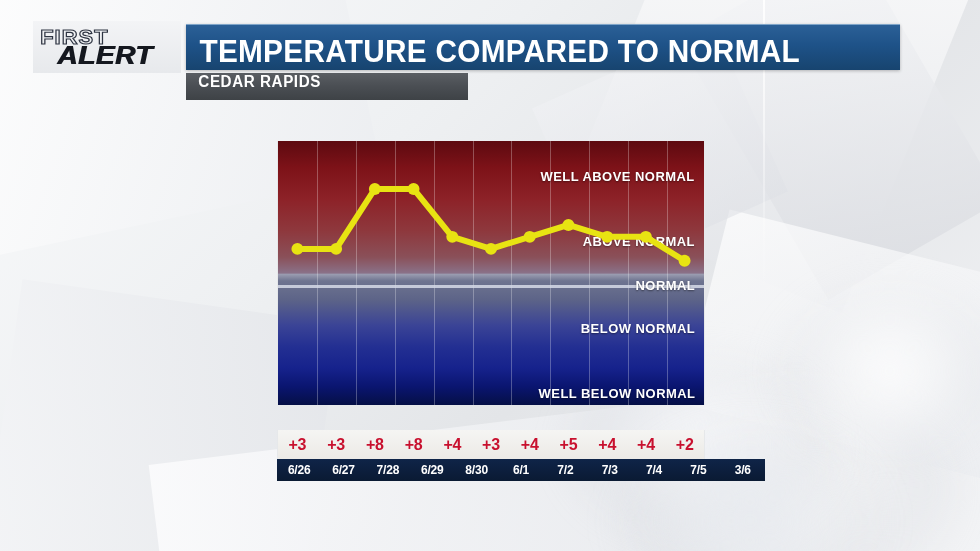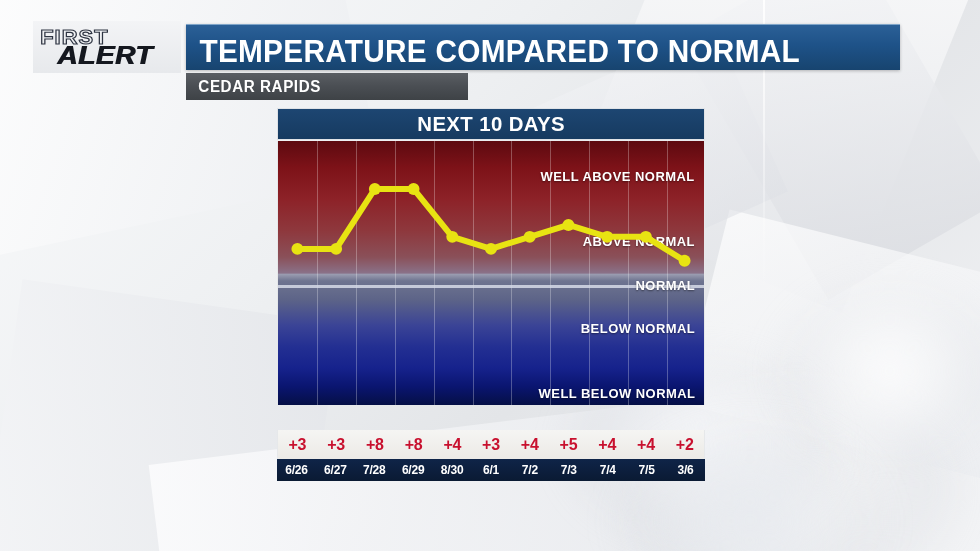--- a/index.html
+++ b/index.html
@@ -81,21 +81,21 @@
     box-shadow:0 1px 3px rgba(0,0,0,.25);
   }
   #title-text {
     color:#fff; font-size:31px; font-weight:bold; letter-spacing:.3px;
     padding-left:14px; transform:scaleX(.96); transform-origin:left;
     white-space:nowrap;
   }
   #sub-bar {
     position:absolute; left:186px; top:73px; width:282px; height:27px;
     background:linear-gradient(180deg,#5a5e63 0%,#4a4e53 50%,#3e4246 100%);
-    display:flex; align-items:center;
+    display:flex; align-items:flex-start;
   }
   #sub-text {
     color:#fff; font-size:16px; font-weight:bold; letter-spacing:.6px;
     padding-left:13px; transform:scaleX(.95); transform-origin:left;
   }
 
   
   #panel { position:absolute; left:274px; top:108px; width:434px; height:375px; }
 
   #chart-header {
@@ -138,21 +138,21 @@
   #value-row {
     position:absolute; left:3px; top:322px; width:428px; height:29px;
     background:linear-gradient(180deg,#f5f5f3 0%,#eceae6 100%);
     display:flex; border-left:1px solid #e6e8ea; border-right:1px solid #e6e8ea;
   }
   #value-row .cell {
     flex:1 1 0; display:flex; align-items:center; justify-content:center;
     color:#c8102e; font-size:16px; font-weight:bold; letter-spacing:-.2px;
   }
   #date-row {
-    position:absolute; left:3px; top:351px; width:428px; height:22px;
+    position:absolute; left:3px; top:351px; width:488px; height:22px;
     background:linear-gradient(180deg,#0f2448 0%,#0a1a33 100%);
     display:flex;
   }
   #date-row .cell {
     flex:1 1 0; display:flex; align-items:center; justify-content:center;
     color:#ffffff; font-size:12px; font-weight:bold; letter-spacing:-.2px;
   }
 </style>
 </head>
 <body>
@@ -180,23 +180,20 @@
 
 <div id="title-bar">
   <div id="title-text">TEMPERATURE COMPARED TO NORMAL</div>
 </div>
 <div id="sub-bar">
   <div id="sub-text">CEDAR RAPIDS</div>
 </div>
 
 <div id="panel">
 
-  <div id="chart-header">
-    <div id="chart-header-text">NEXT 10 DAYS</div>
-  </div>
 
   <div id="plot">
     <div class="bands" id="bands" style="background: linear-gradient(rgb(93, 10, 16) 0%, rgb(125, 18, 24) 10%, rgb(141, 34, 40) 22%, rgb(142, 56, 61) 34%, rgb(138, 80, 89) 44%, rgb(138, 113, 136) 50%, rgb(154, 156, 176) 50.5%, rgb(110, 116, 144) 53%, rgb(93, 100, 136) 60%, rgb(58, 67, 150) 70%, rgb(35, 47, 146) 78%, rgb(22, 34, 140) 86%, rgb(10, 21, 112) 93%, rgb(5, 15, 70) 100%);"></div>
     <div id="gridlines">
         <div class="gl" style="left: 38.9091px;"></div>
         <div class="gl" style="left: 77.8182px;"></div>
         <div class="gl" style="left: 116.727px;"></div>
         <div class="gl" style="left: 155.636px;"></div>
         <div class="gl" style="left: 194.545px;"></div>
         <div class="gl" style="left: 233.455px;"></div>

